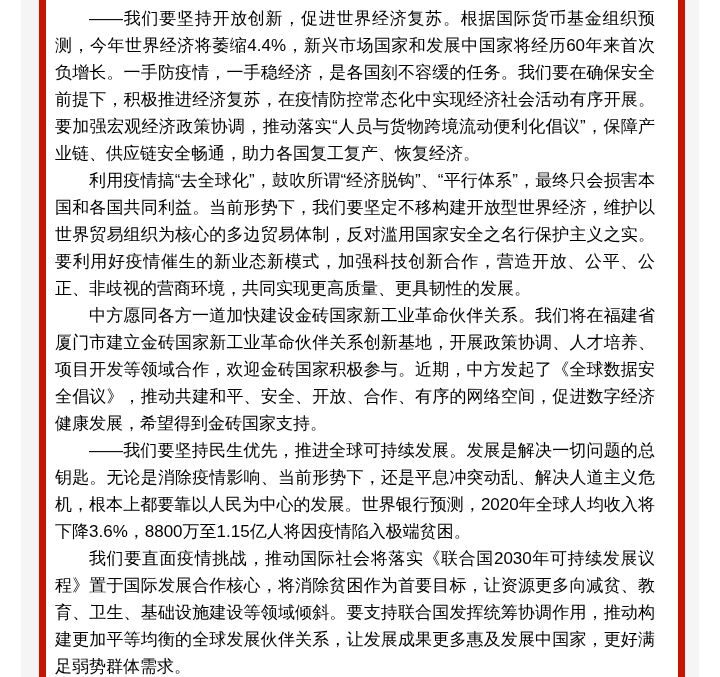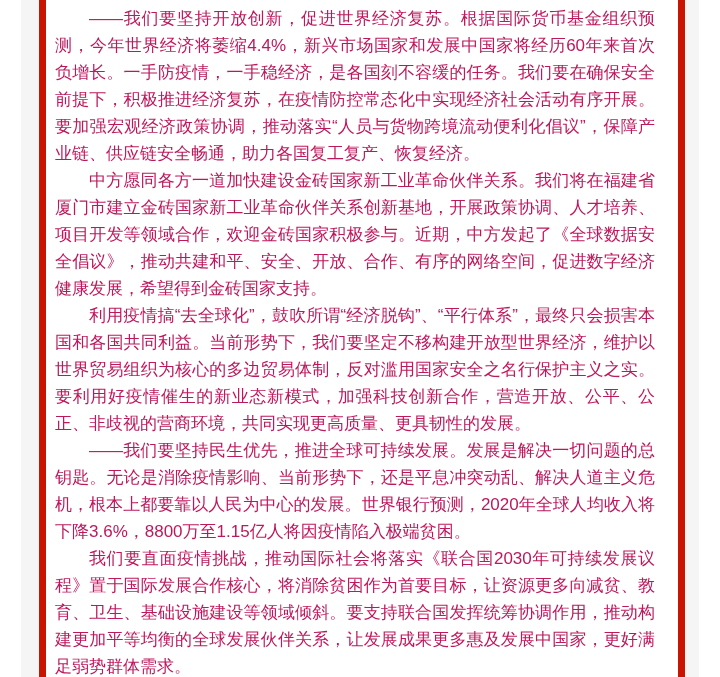--- a/index.html
+++ b/index.html
@@ -31,21 +31,21 @@
     flex: 0 0 auto;
     width: 7px;
     height: 100%;
     background: #c81400;
   }
   .content {
     flex: 1 1 auto;
     background: #ffffff;
     box-sizing: border-box;
     padding: 5px 23px 10px 9px;
-    color: #be185d;
+    color: #000000;
     font-size: 17px;
     line-height: 27px;
     letter-spacing: 0;
     overflow: hidden;
   }
   .content p {
     margin: 0;
     padding: 0;
     text-indent: 2em;
     text-align: justify;
@@ -53,20 +53,20 @@
   }
 </style>
 </head>
 <body>
 
 <div class="sheet">
   <div class="gutter gutter-left"></div>
   <div class="red-border"></div>
   <div class="content">
     <p>——我们要坚持开放创新，促进世界经济复苏。根据国际货币基金组织预测，今年世界经济将萎缩4.4%，新兴市场国家和发展中国家将经历60年来首次负增长。一手防疫情，一手稳经济，是各国刻不容缓的任务。我们要在确保安全前提下，积极推进经济复苏，在疫情防控常态化中实现经济社会活动有序开展。要加强宏观经济政策协调，推动落实“人员与货物跨境流动便利化倡议”，保障产业链、供应链安全畅通，助力各国复工复产、恢复经济。</p>
+    <p>利用疫情搞“去全球化”，鼓吹所谓“经济脱钩”、“平行体系”，最终只会损害本国和各国共同利益。当前形势下，我们要坚定不移构建开放型世界经济，维护以世界贸易组织为核心的多边贸易体制，反对滥用国家安全之名行保护主义之实。要利用好疫情催生的新业态新模式，加强科技创新合作，营造开放、公平、公正、非歧视的营商环境，共同实现更高质量、更具韧性的发展。</p>
     <p>中方愿同各方一道加快建设金砖国家新工业革命伙伴关系。我们将在福建省厦门市建立金砖国家新工业革命伙伴关系创新基地，开展政策协调、人才培养、项目开发等领域合作，欢迎金砖国家积极参与。近期，中方发起了《全球数据安全倡议》，推动共建和平、安全、开放、合作、有序的网络空间，促进数字经济健康发展，希望得到金砖国家支持。</p>
-    <p>利用疫情搞“去全球化”，鼓吹所谓“经济脱钩”、“平行体系”，最终只会损害本国和各国共同利益。当前形势下，我们要坚定不移构建开放型世界经济，维护以世界贸易组织为核心的多边贸易体制，反对滥用国家安全之名行保护主义之实。要利用好疫情催生的新业态新模式，加强科技创新合作，营造开放、公平、公正、非歧视的营商环境，共同实现更高质量、更具韧性的发展。</p>
     <p>——我们要坚持民生优先，推进全球可持续发展。发展是解决一切问题的总钥匙。无论是消除疫情影响、当前形势下，还是平息冲突动乱、解决人道主义危机，根本上都要靠以人民为中心的发展。世界银行预测，2020年全球人均收入将下降3.6%，8800万至1.15亿人将因疫情陷入极端贫困。</p>
     <p>我们要直面疫情挑战，推动国际社会将落实《联合国2030年可持续发展议程》置于国际发展合作核心，将消除贫困作为首要目标，让资源更多向减贫、教育、卫生、基础设施建设等领域倾斜。要支持联合国发挥统筹协调作用，推动构建更加平等均衡的全球发展伙伴关系，让发展成果更多惠及发展中国家，更好满足弱势群体需求。</p>
   </div>
   <div class="red-border"></div>
   <div class="gutter gutter-right"></div>
 </div>
 
 </body></html>

